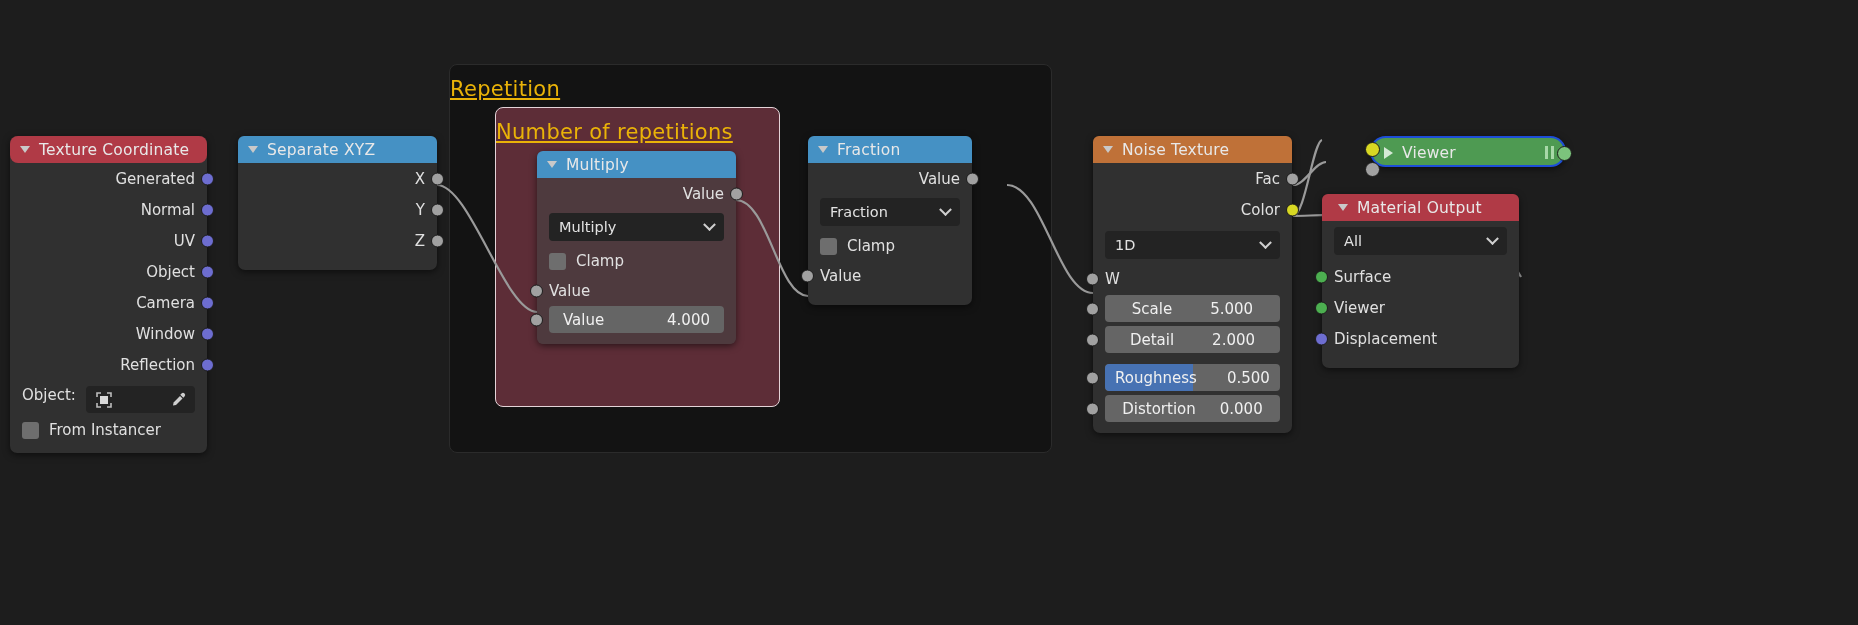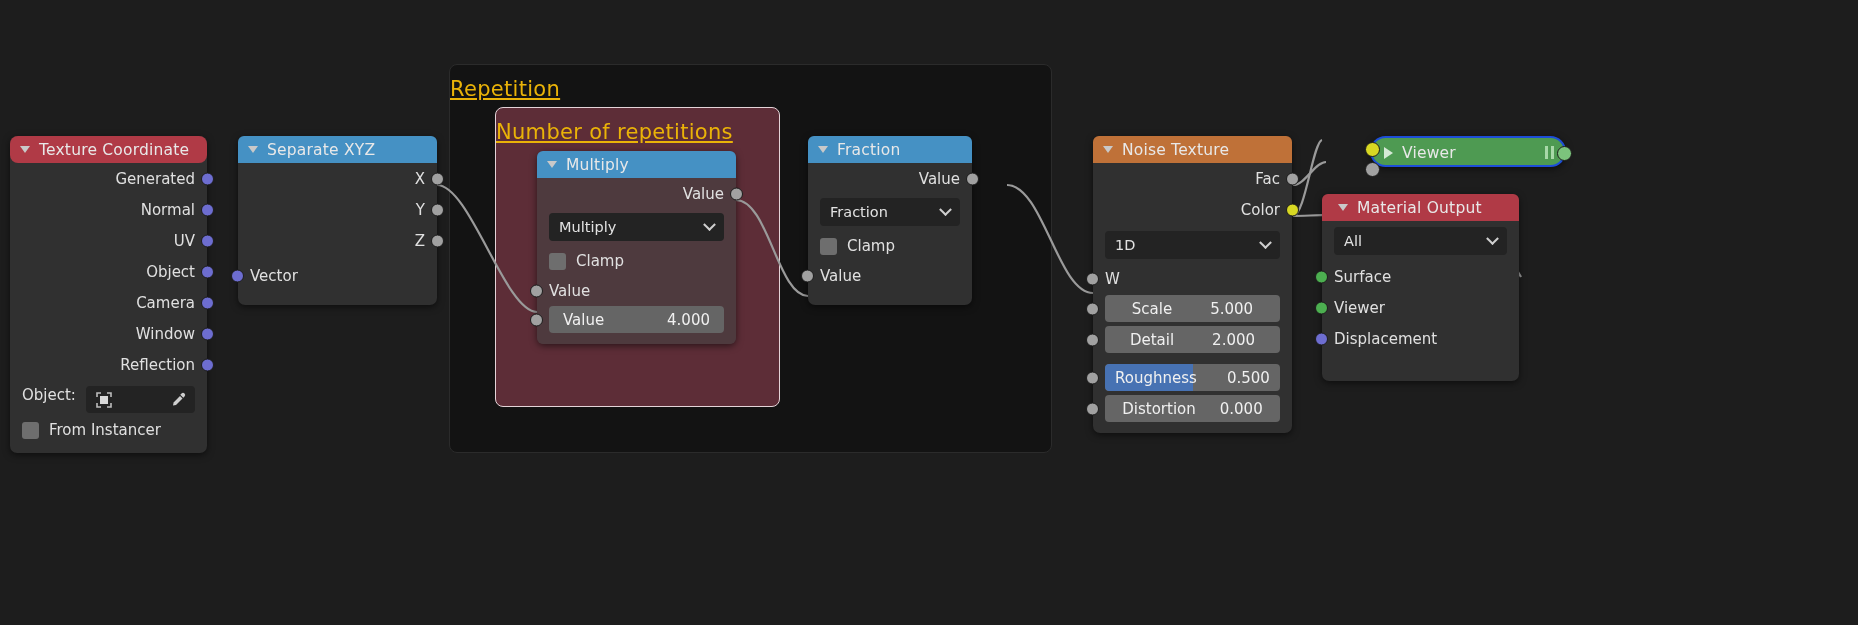--- a/index.html
+++ b/index.html
@@ -245,24 +245,20 @@
         <span class="sock right" style="background:#a1a1a1;"></span>
       </div>
       <div class="srow out">
         <span>Y</span>
         <span class="sock right" style="background:#a1a1a1;"></span>
       </div>
       <div class="srow out">
         <span>Z</span>
         <span class="sock right" style="background:#a1a1a1;"></span>
       </div>
-      <div class="srow in" style="margin-top:4px;">
-        <span class="sock left" style="background:#6d6dd0;"></span>
-        <span>Vector</span>
-      </div>
     </div>
   </div>
 
   <div class="node" style="left:537px; top:151px; width:199px; background:#4e3a3e;">
     <div class="node-header" style="background:#4591c4;">
       <span class="tri"></span>
       <span>Multiply</span>
     </div>
     <div class="node-body" style="background:#4e3a3e;">
       <div class="srow out">
@@ -389,21 +385,21 @@
     <span class="sock" style="background:#d8d823; left:-7px; top:4px; transform:none; width:15px; height:15px;"></span>
     <span class="sock" style="background:#a1a1a1; left:-7px; top:24px; transform:none; width:15px; height:15px;"></span>
     <span class="sock" style="background:#7cc47c; right:-8px; top:8px; transform:none; width:15px; height:15px;"></span>
   </div>
 
   <div class="node" style="left:1322px; top:194px; width:197px;">
     <div class="node-header" style="background:#b03a46;padding-left:16px;">
       <span class="tri"></span>
       <span>Material Output</span>
     </div>
-    <div class="node-body" style="padding-bottom:27px;">
+    <div class="node-body" style="padding-bottom:14px;">
       <div class="wrap">
         <div class="dropdown" style="margin-top:6px;">
           <span>All</span>
           <span class="chev"></span>
         </div>
       </div>
       <div class="srow in">
         <span class="sock left" style="background:#4caf50;"></span>
         <span>Surface</span>
       </div>

